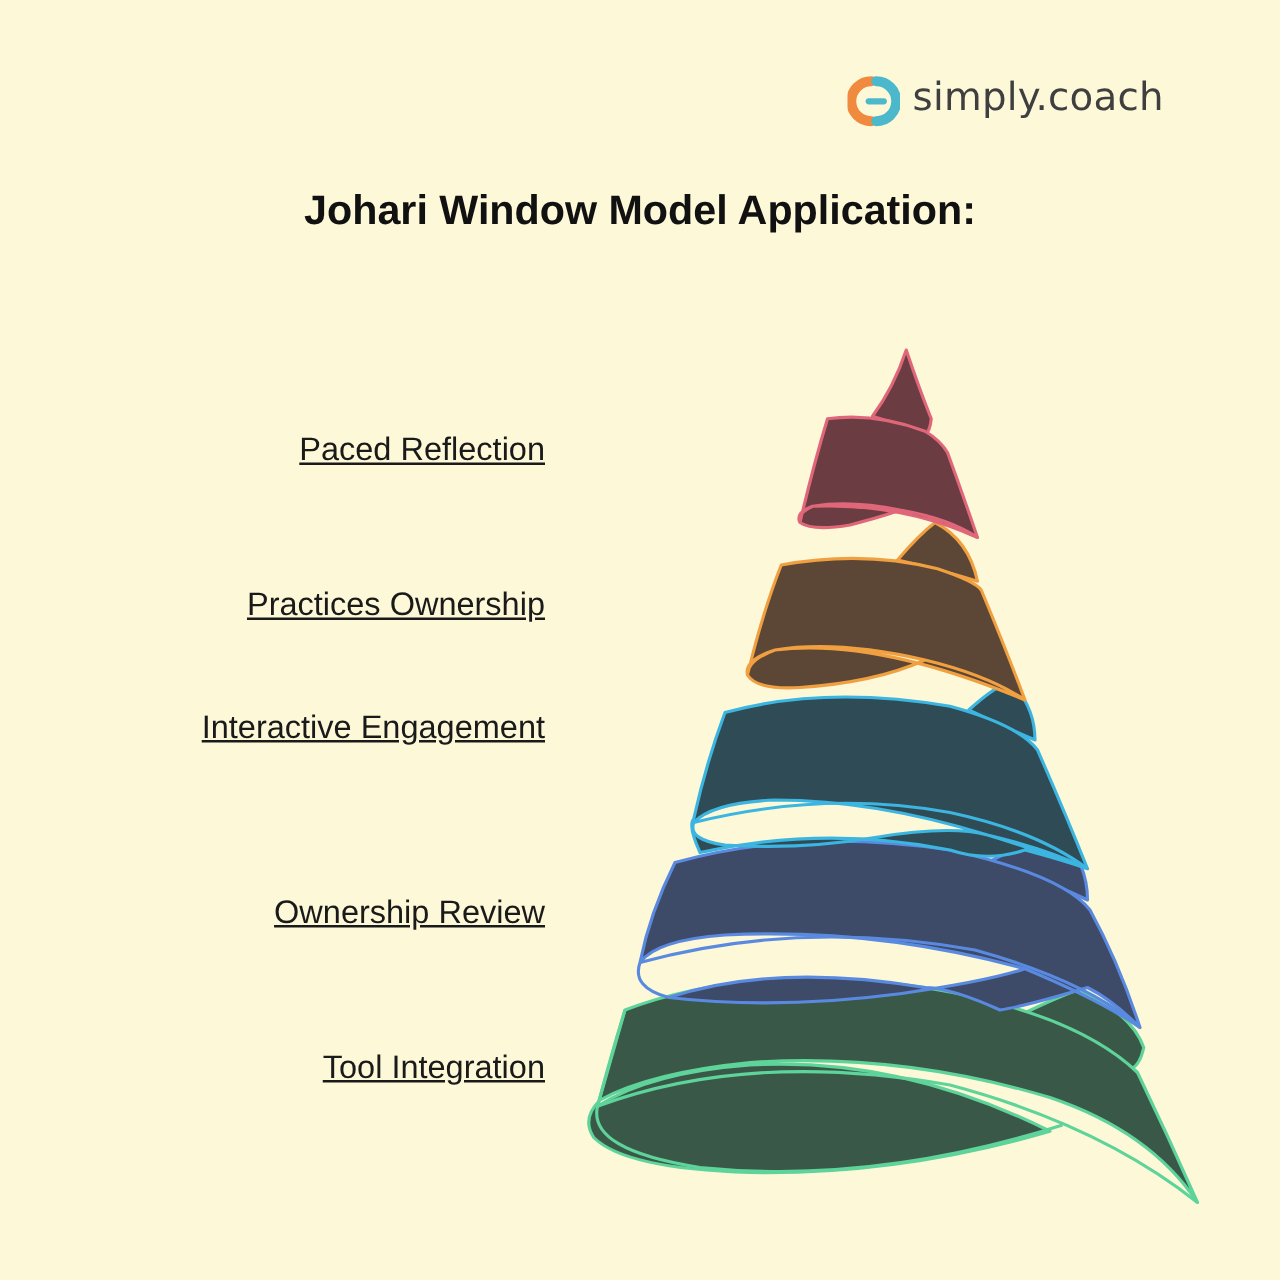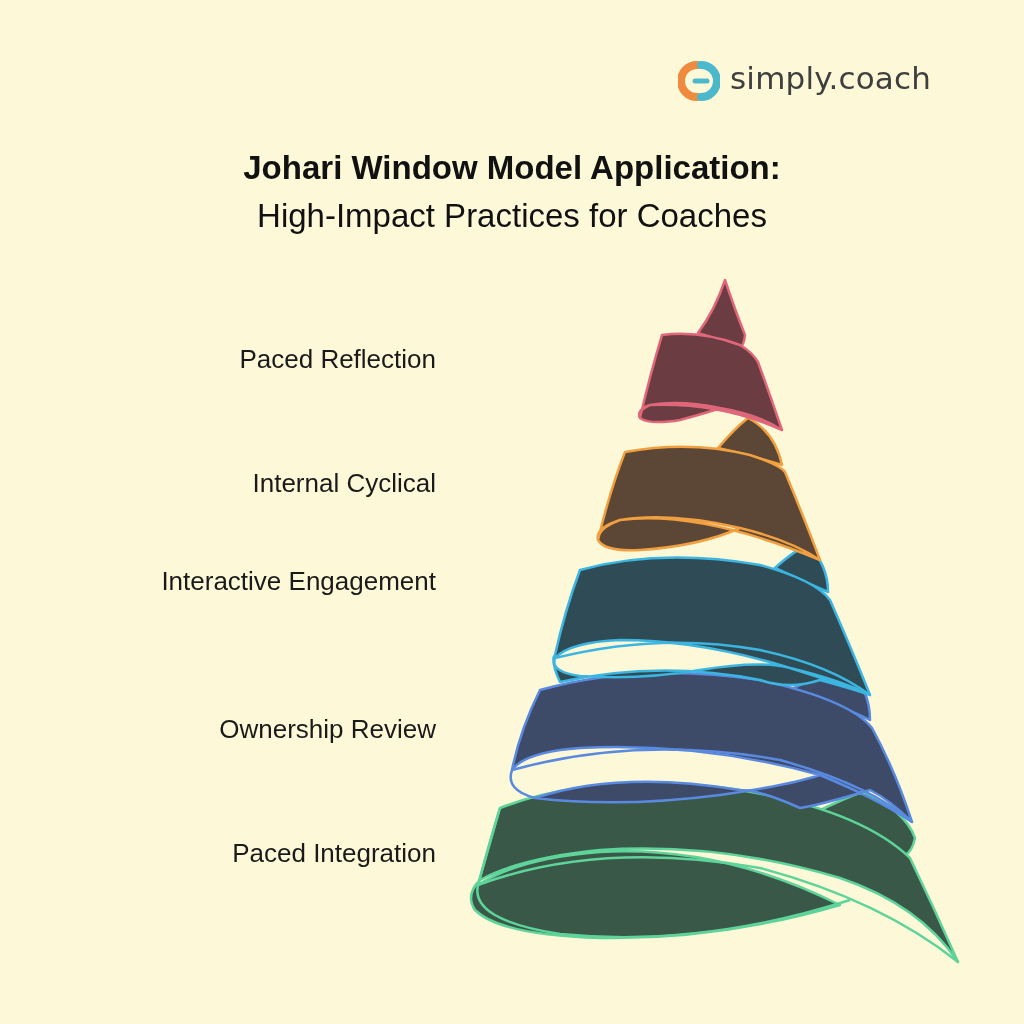--- a/index.html
+++ b/index.html
@@ -35,48 +35,48 @@
     }
     .title-line2 {
       font-size: 33px; line-height: 48px;
     }
     .label {
       position: absolute;
       right: 588px;
       font-size: 26px;
       color: #1a1a1a;
       white-space: nowrap;
+      text-decoration: underline;
     }
     .spiral {
       position: absolute; left: 0; top: 0;
       width: 1024px; height: 1024px;
     }
   </style>
 </head>
 <body>
 
 <div class="logo">
   <svg class="logo-icon" viewBox="0 0 42 42">
     <path d="M19 5 A16 16 0 0 0 19 37" fill="none" stroke="#f08a3e" stroke-width="8" stroke-linecap="round"></path>
     <path d="M23 5 A16 16 0 0 1 23 37" fill="none" stroke="#4cb8cc" stroke-width="8" stroke-linecap="round"></path>
     <line x1="17" y1="21" x2="29" y2="21" stroke="#4cb8cc" stroke-width="5" stroke-linecap="round"></line>
   </svg>
   <span class="logo-text">simply.coach</span>
 </div>
 
 <div class="title">
   <div class="title-line1">Johari Window Model Application:</div>
-  <div class="title-line2">High-Impact Practices for Coaches</div>
 </div>
 
 <div class="label" style="top:344px">Paced Reflection</div>
-<div class="label" style="top:468px">Internal Cyclical</div>
+<div class="label" style="top:468px">Practices Ownership</div>
 <div class="label" style="top:566px">Interactive Engagement</div>
 <div class="label" style="top:714px">Ownership Review</div>
-<div class="label" style="top:838px">Paced Integration</div>
+<div class="label" style="top:838px">Tool Integration</div>
 
 <svg class="spiral" viewBox="0 0 1024 1024" stroke-linejoin="round">
 
   <g>
 
     <path d="M800 820 Q840 800 862 792 Q905 810 915 838 Q912 852 905 855 Q870 830 800 820 Z" fill="#3a5848" stroke="#5ed39a" stroke-width="2.5"></path>
 
     <path d="M500 808 Q600 770 740 790 Q860 810 910 858 Q935 910 958 962 Q920 905 840 878 Q720 842 600 850 Q520 858 480 880 Q465 895 475 910 Q500 935 600 938 Q720 940 840 905 Q720 845 600 852 Q520 858 478 885 Z" fill="#3a5848" stroke="#5ed39a" stroke-width="2.5"></path>
     <path d="M478 885 Q490 840 500 808" fill="none" stroke="#5ed39a" stroke-width="2.5"></path>
     <path d="M478 885 Q600 840 760 868 Q880 900 958 962" fill="none" stroke="#5ed39a" stroke-width="2.5"></path>

